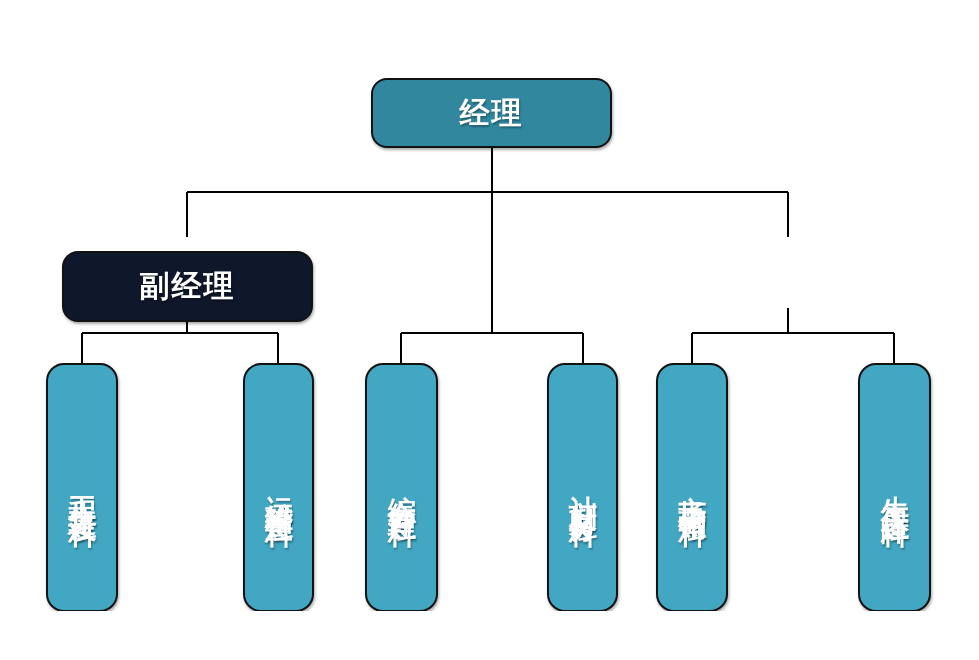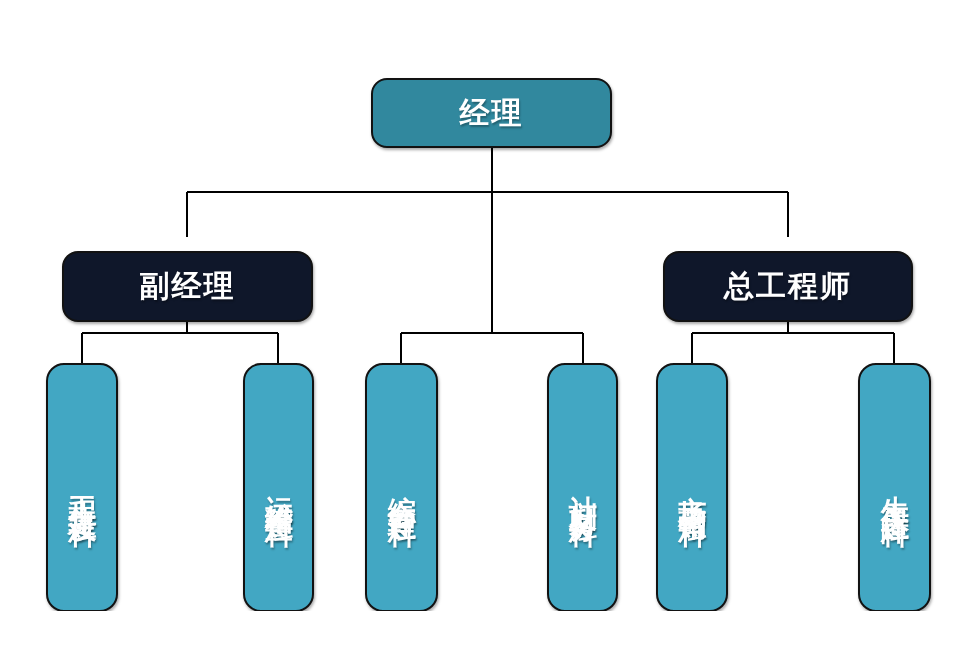--- a/index.html
+++ b/index.html
@@ -91,23 +91,20 @@
   </svg>
 
   <div class="node node-root">
     <span>经理</span>
   </div>
 
   <div class="node node-mgr node-deputy">
     <span>副经理</span>
   </div>
 
-  <div class="node node-mgr node-chief">
-    <span>总工程师</span>
-  </div>
 
   <div class="node node-dept dept-0">
     <span class="vtext">工程建设科</span>
   </div>
 
   <div class="node node-dept dept-1">
     <span class="vtext">运维稽查科</span>
   </div>
 
   <div class="node node-dept dept-2">

